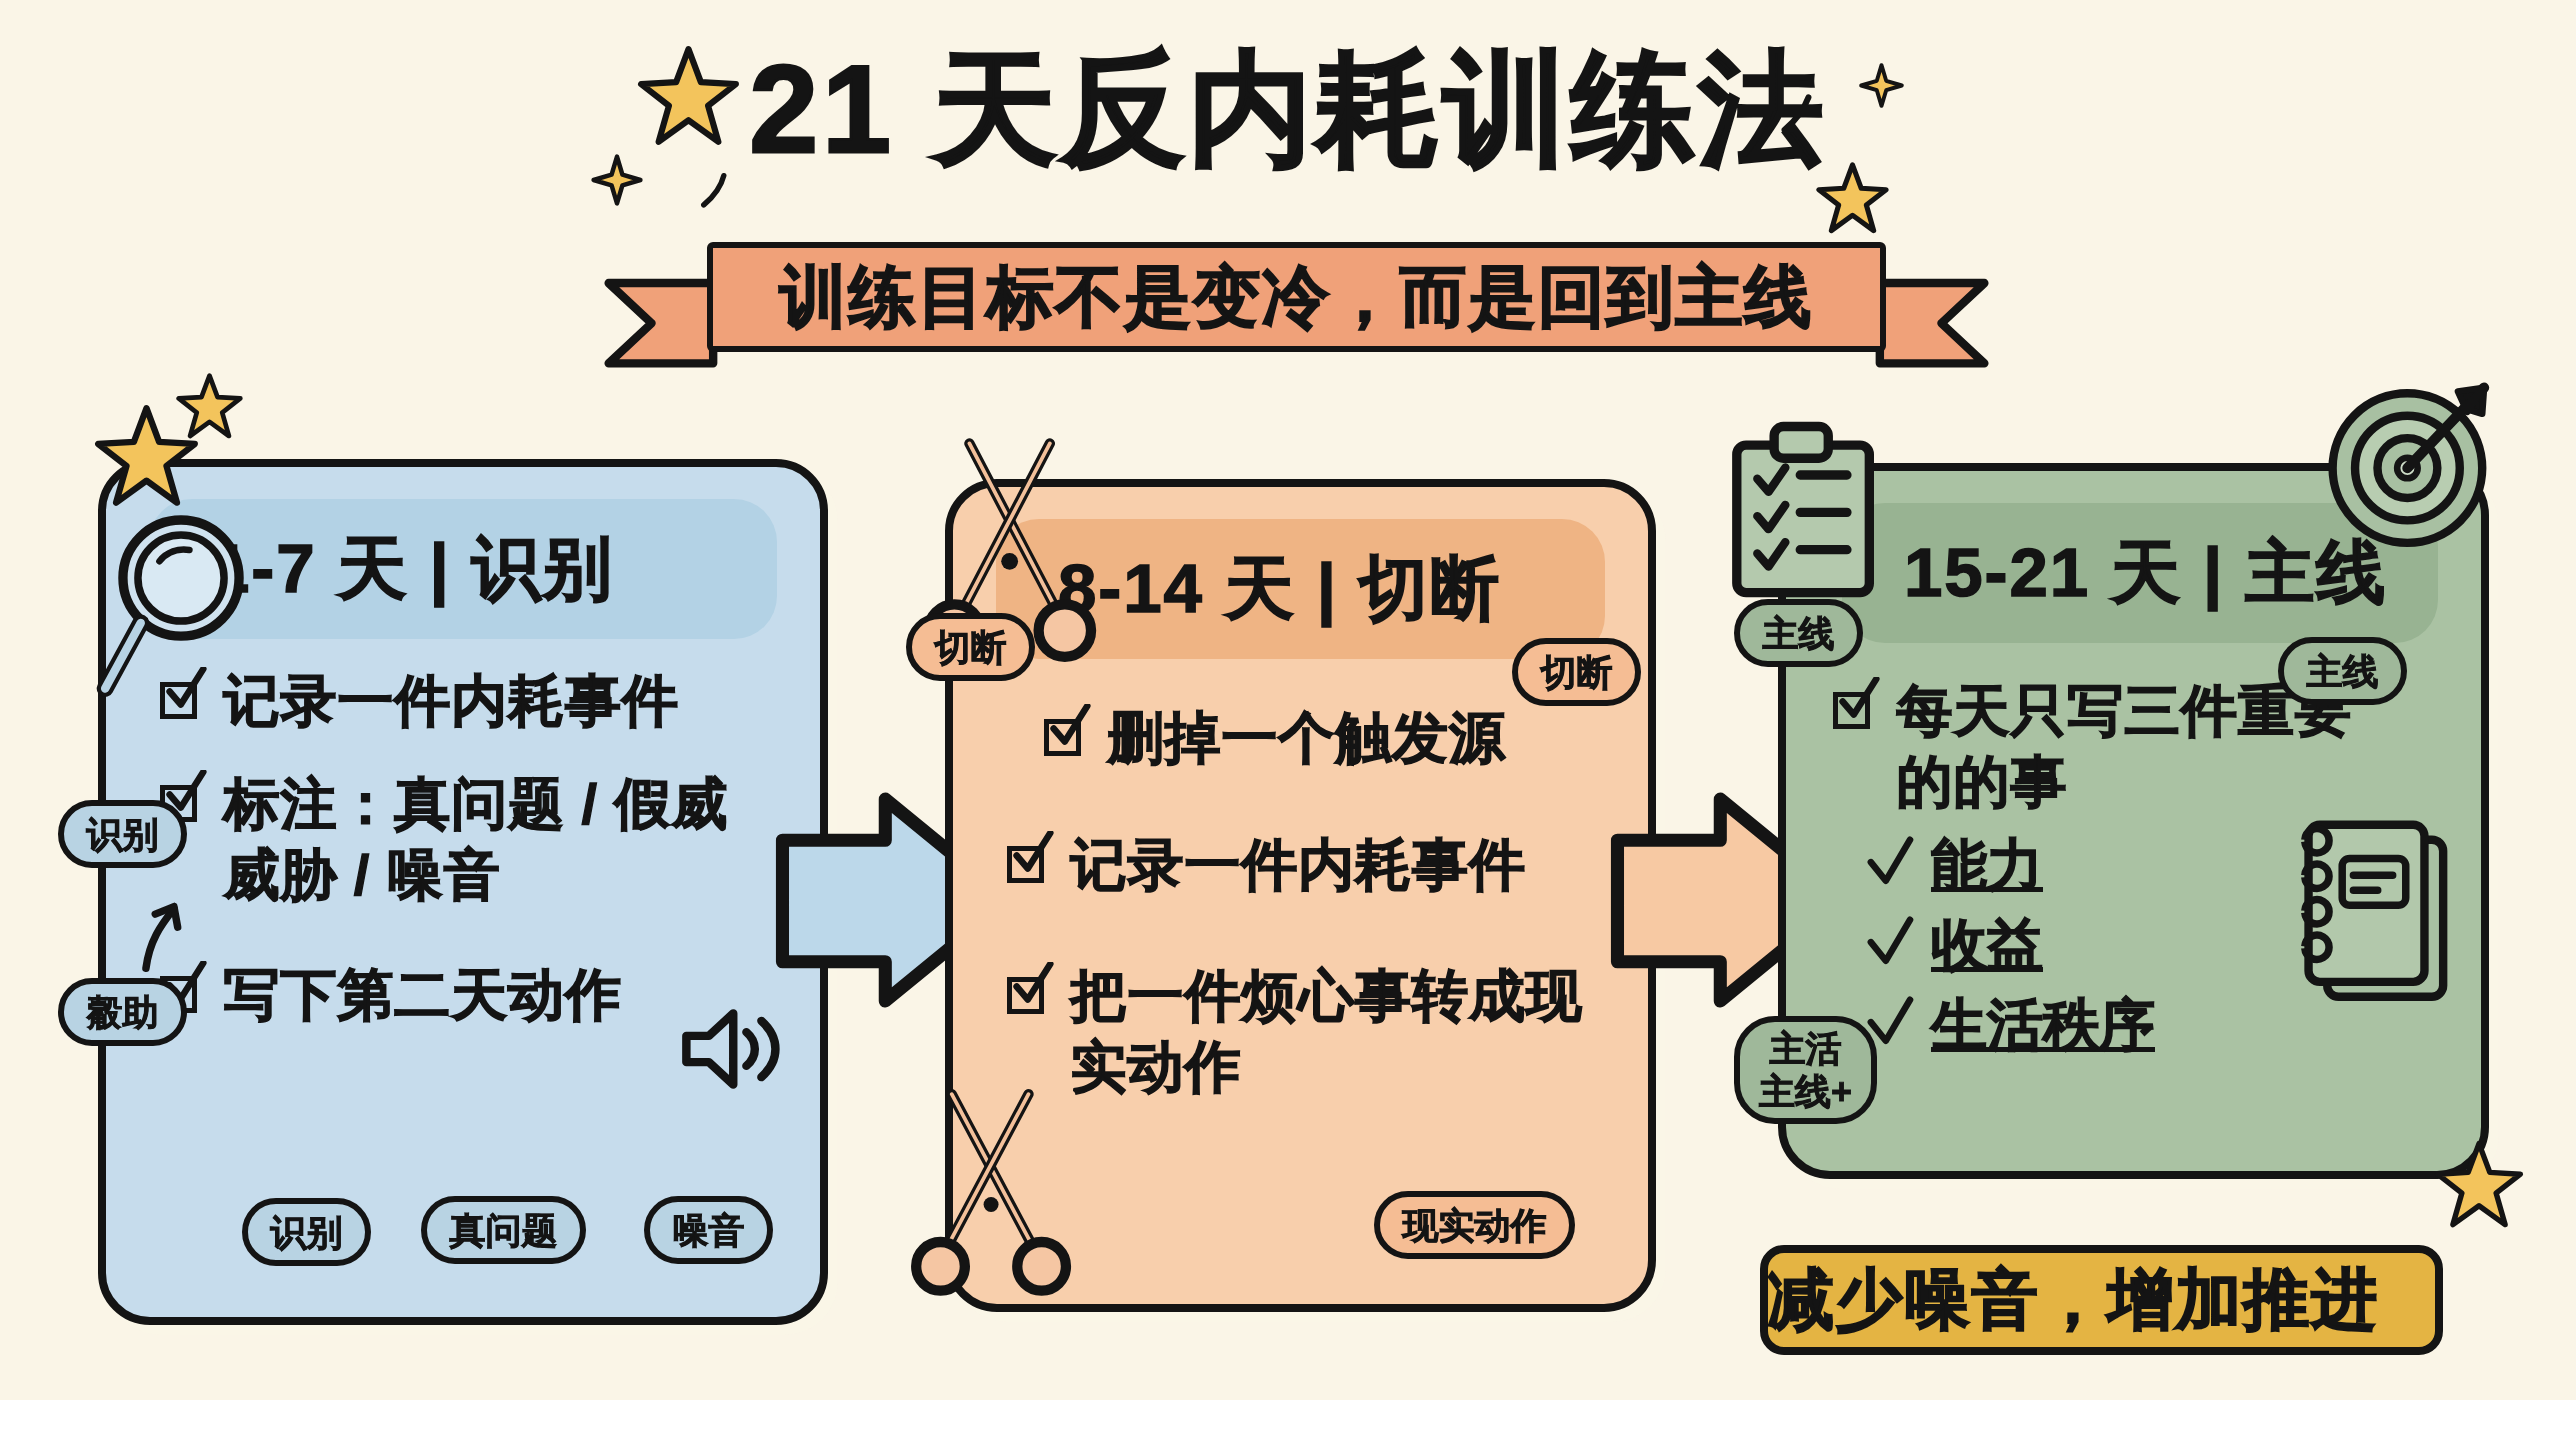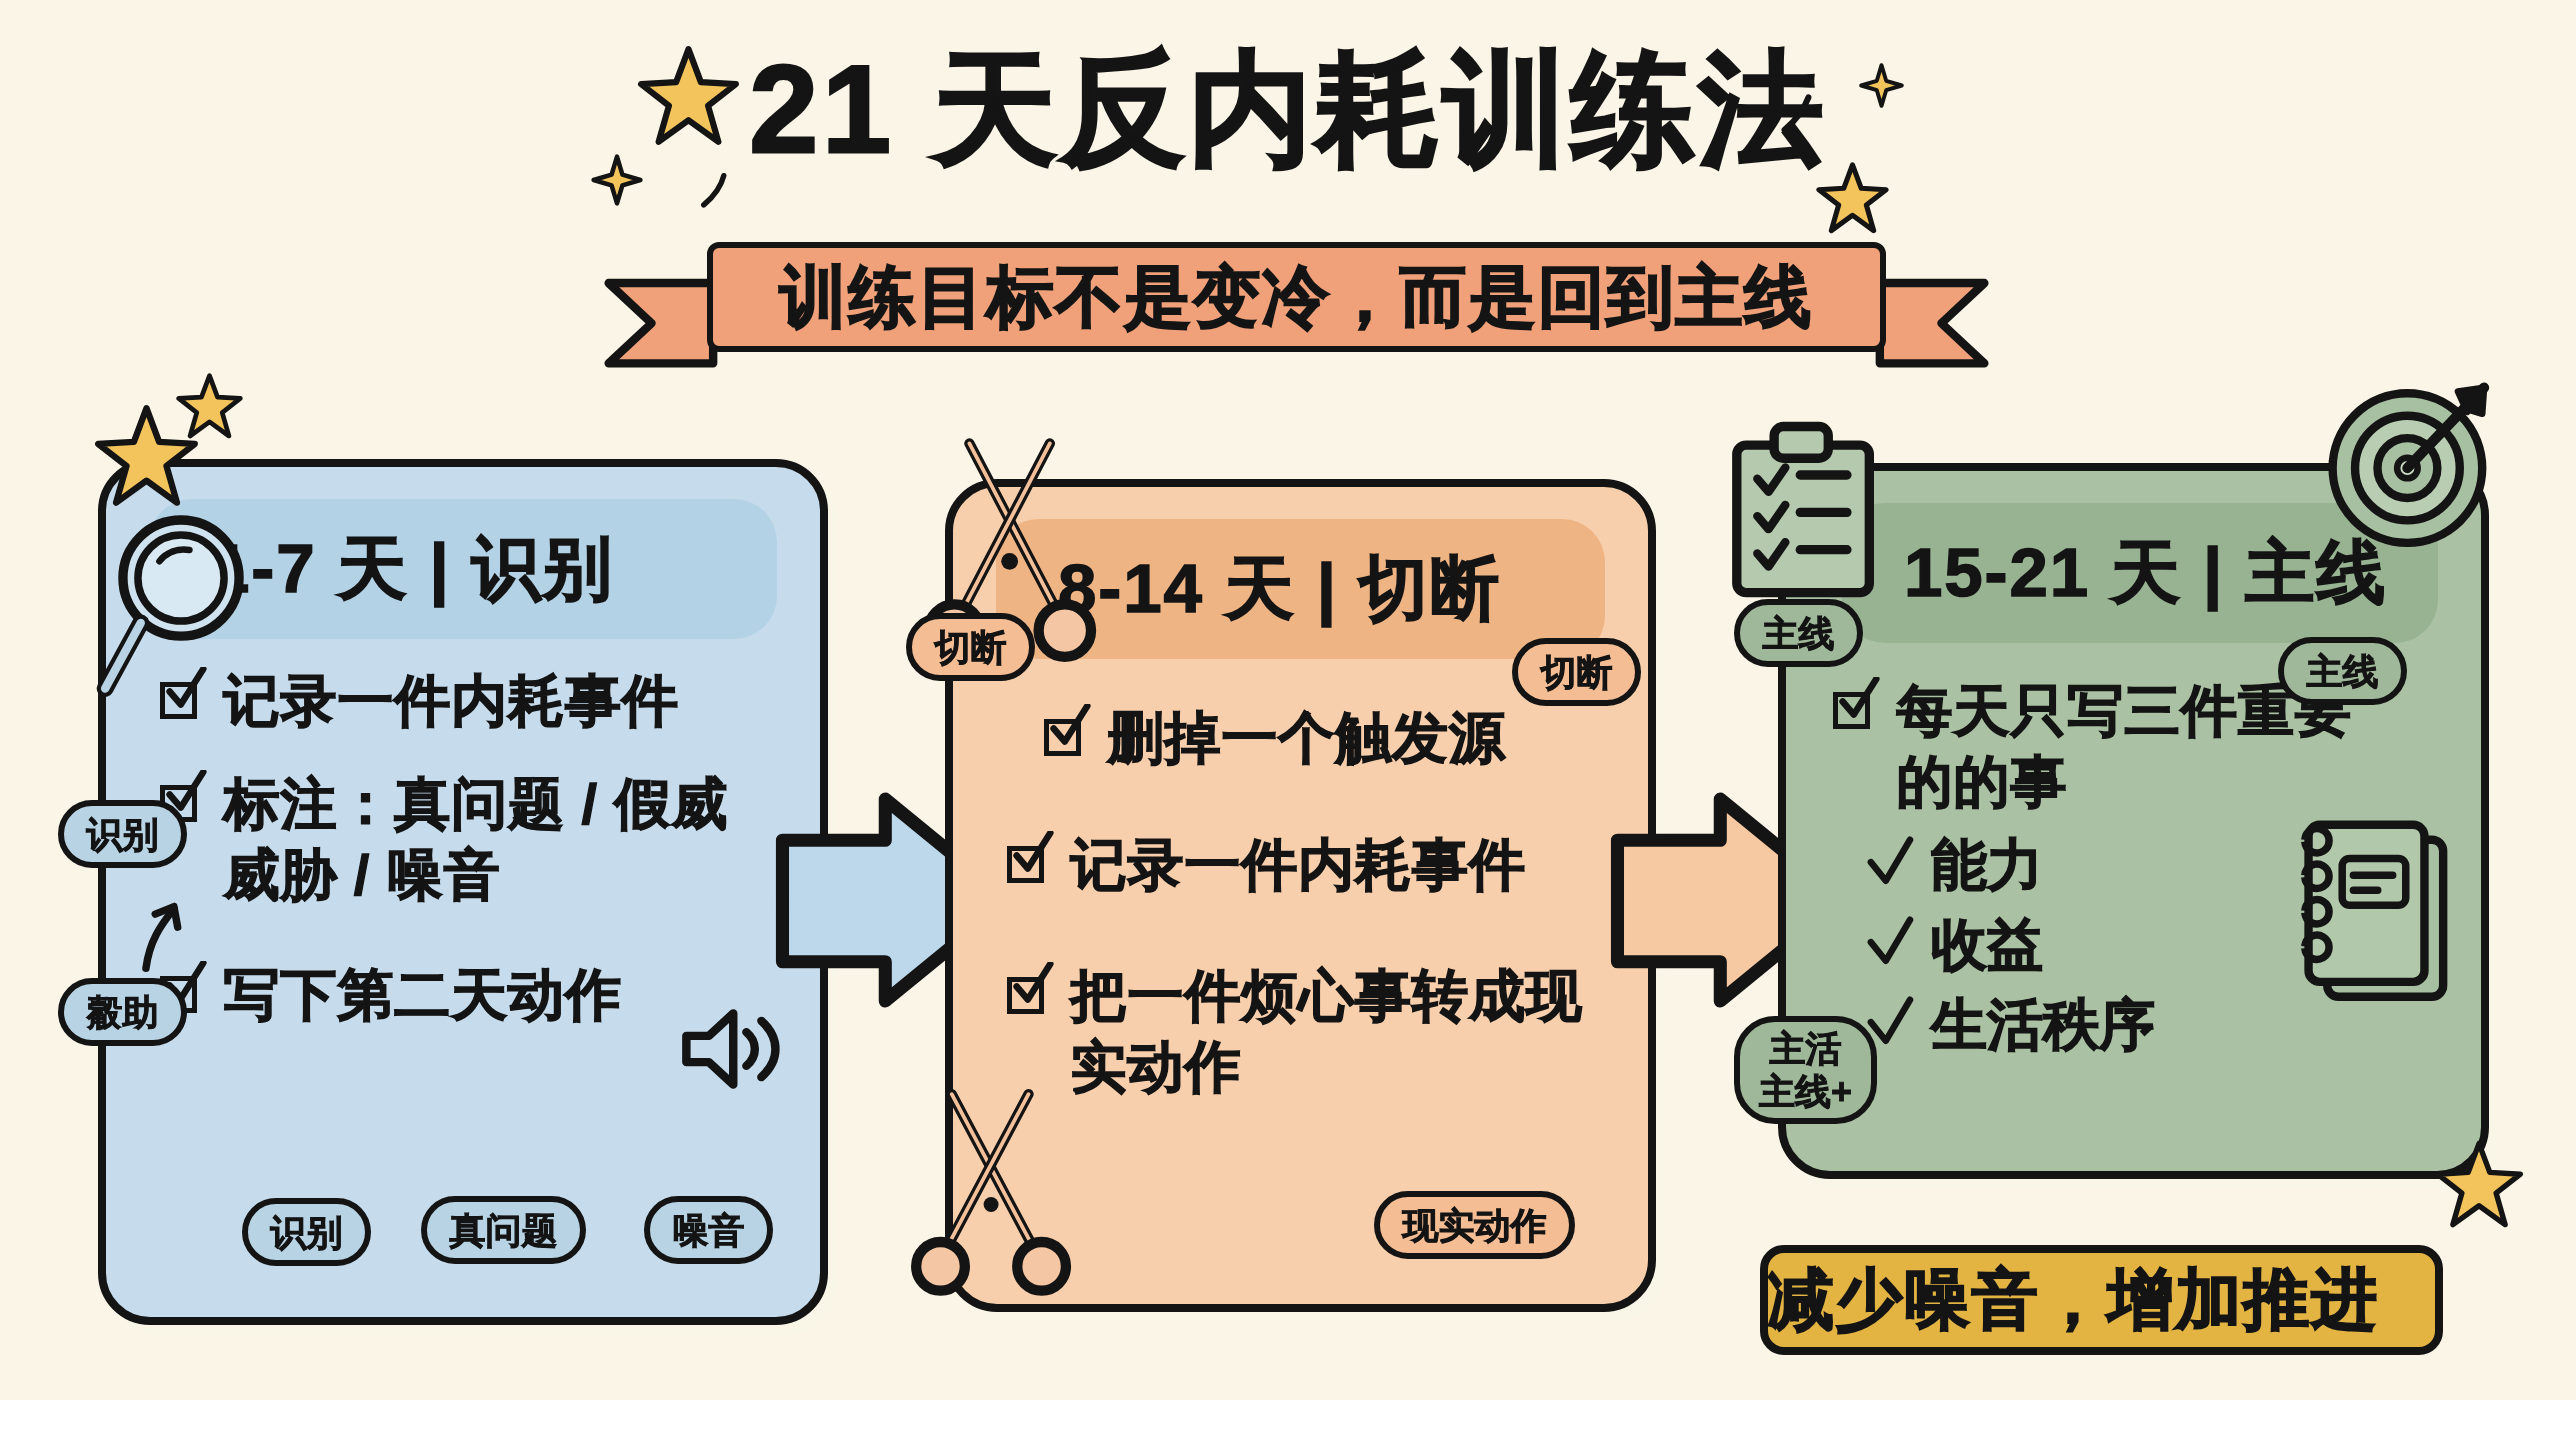--- a/index.html
+++ b/index.html
@@ -57,21 +57,21 @@
     height: 112px;
   }
   #ribbon-body {
     position: absolute;
     left: 108px;
     top: 0px;
     width: 1179px;
     height: 110px;
     background: #f0a179;
     border: 6.6px solid #141414;
-    border-radius: 12px;
+    border-radius: 6px;
     box-sizing: border-box;
     display: flex;
     align-items: center;
     justify-content: center;
   }
   #ribbon-text {
     font-size: 67px;
     font-weight: bold;
     color: #141414;
     letter-spacing: 1.9px;
@@ -168,20 +168,21 @@
     height: 56px;
     margin-right: 17px;
     margin-left: 32px;
     margin-top: 5.6px;
   }
   .sub-text {
     font-size: 56px;
     line-height: 69px;
     font-weight: bold;
     color: #141414;
+    text-decoration: underline;
     -webkit-text-stroke: 1.3px #141414;
   }
 
   
   .tag {
     position: absolute;
     border: 6.6px solid #141414;
     border-radius: 37px;
     padding: 5.6px 22.5px;
     font-size: 36px;

